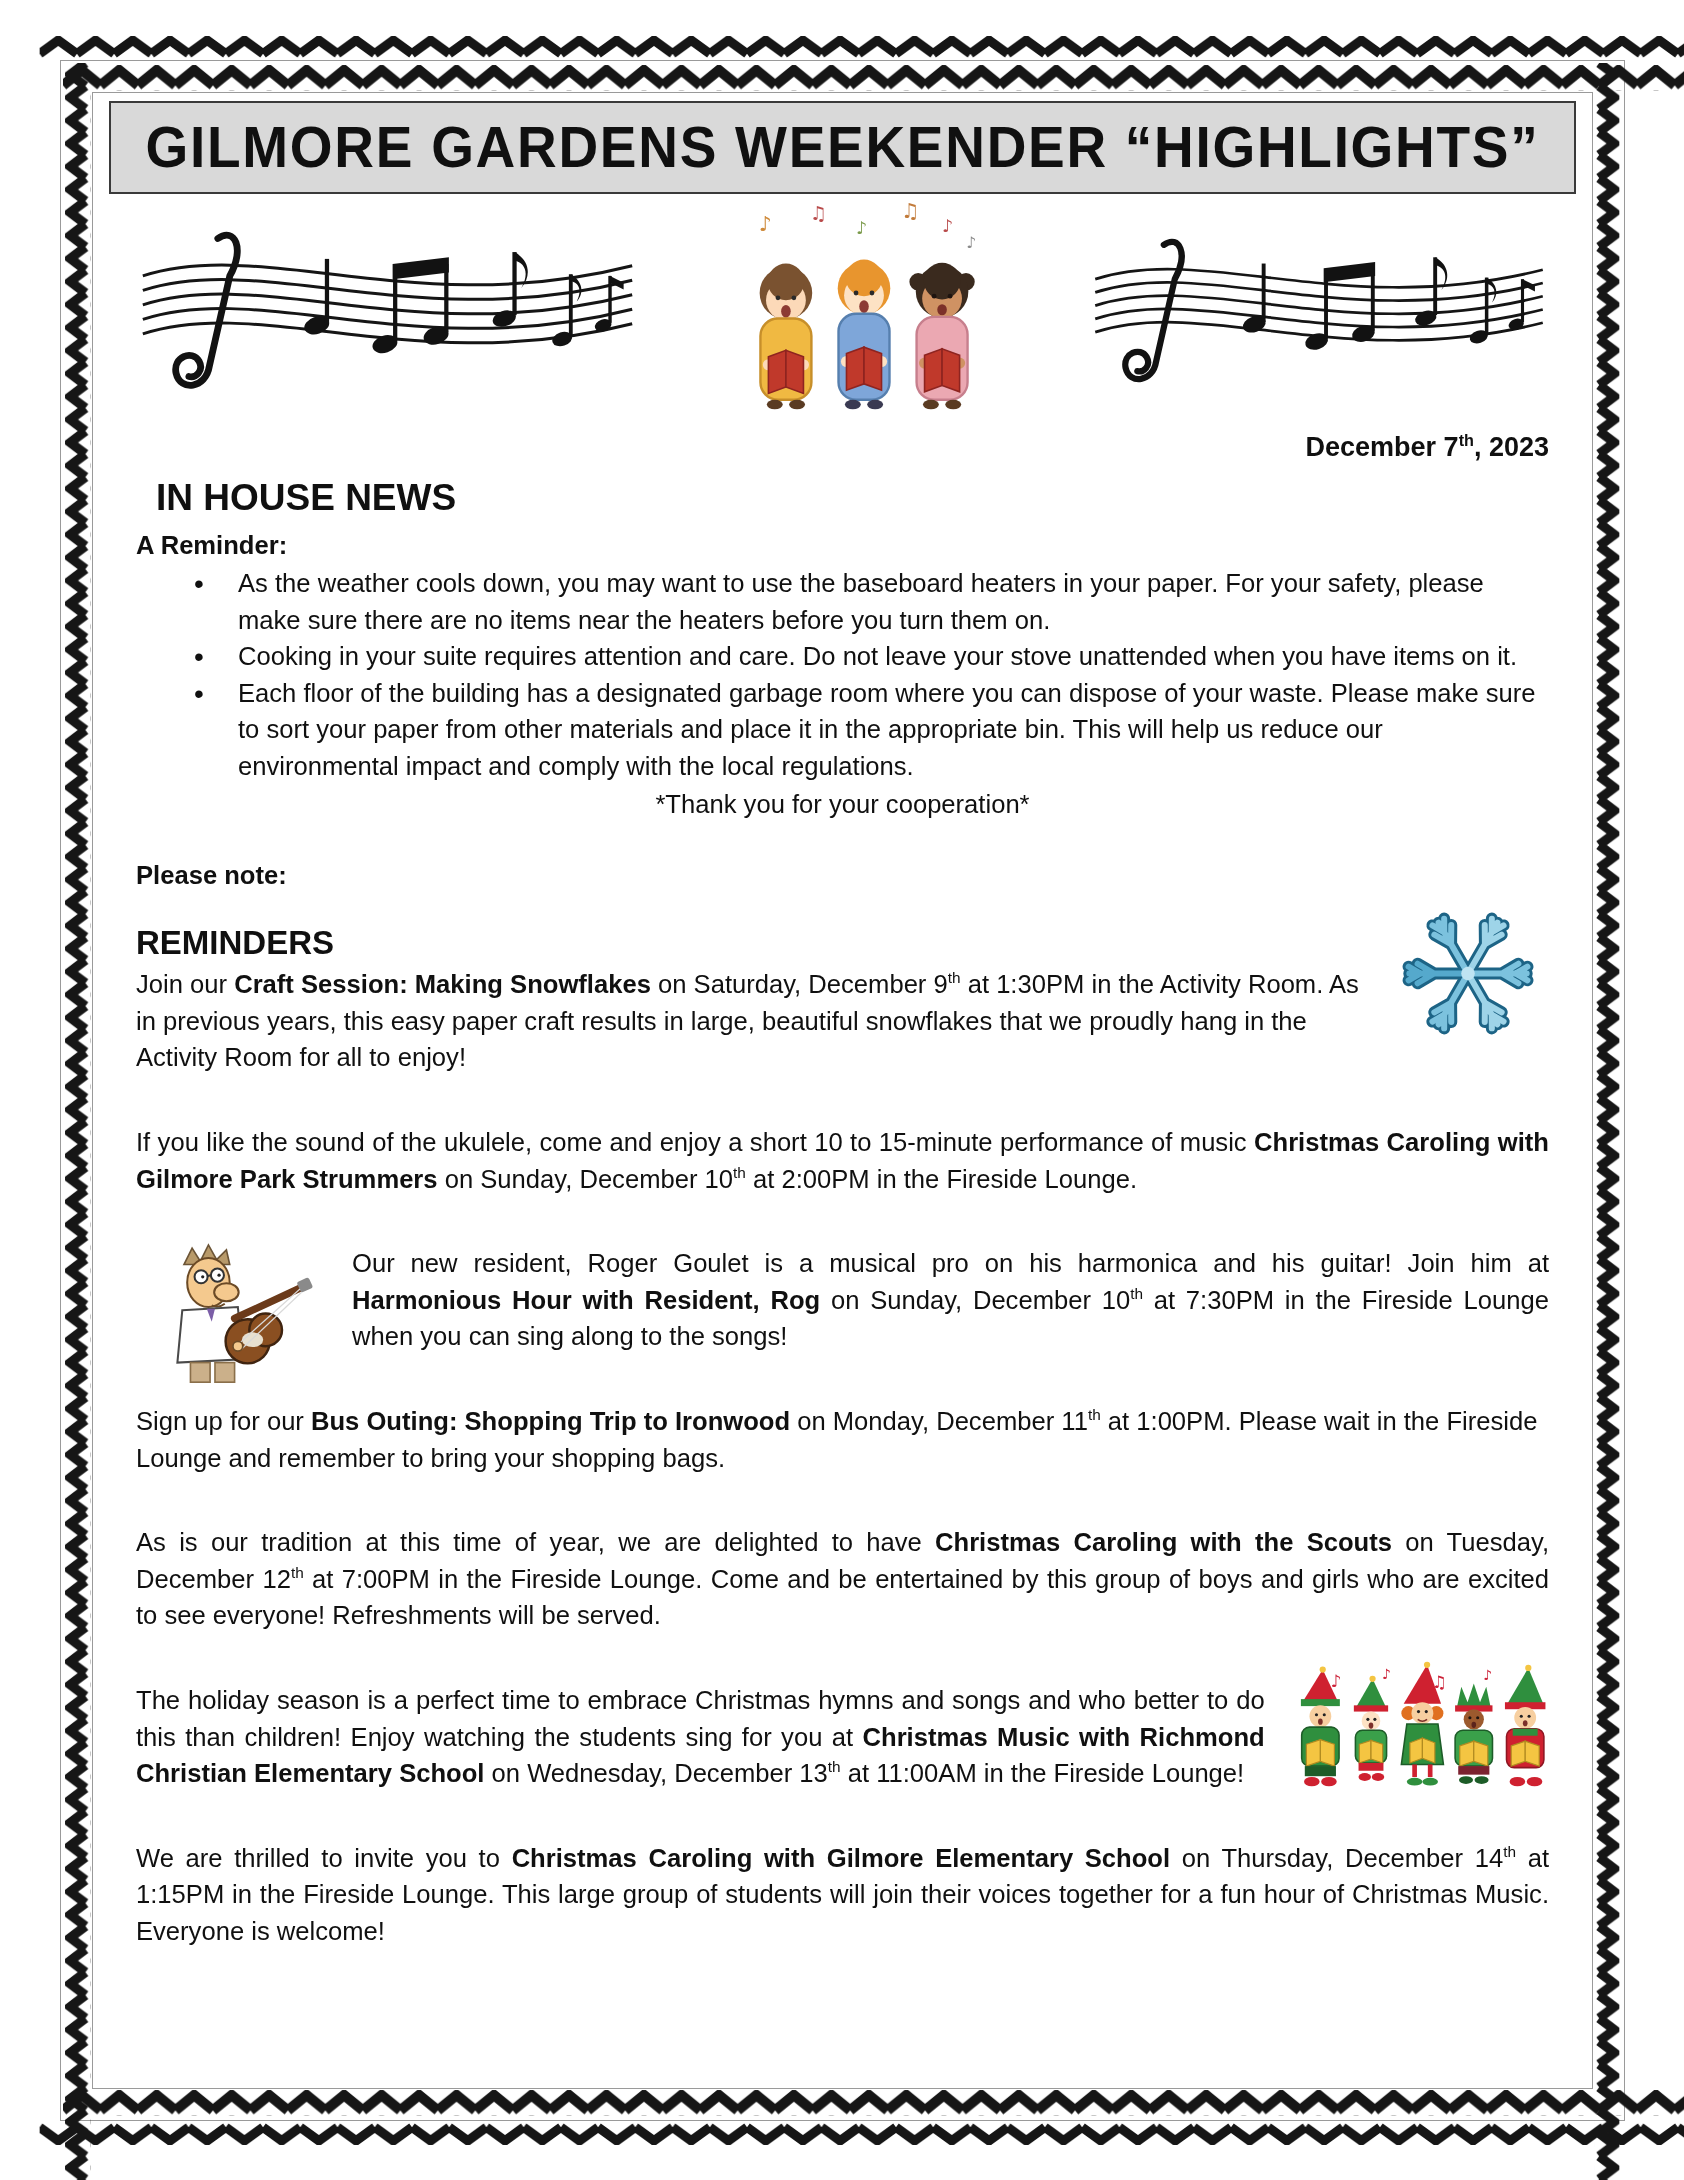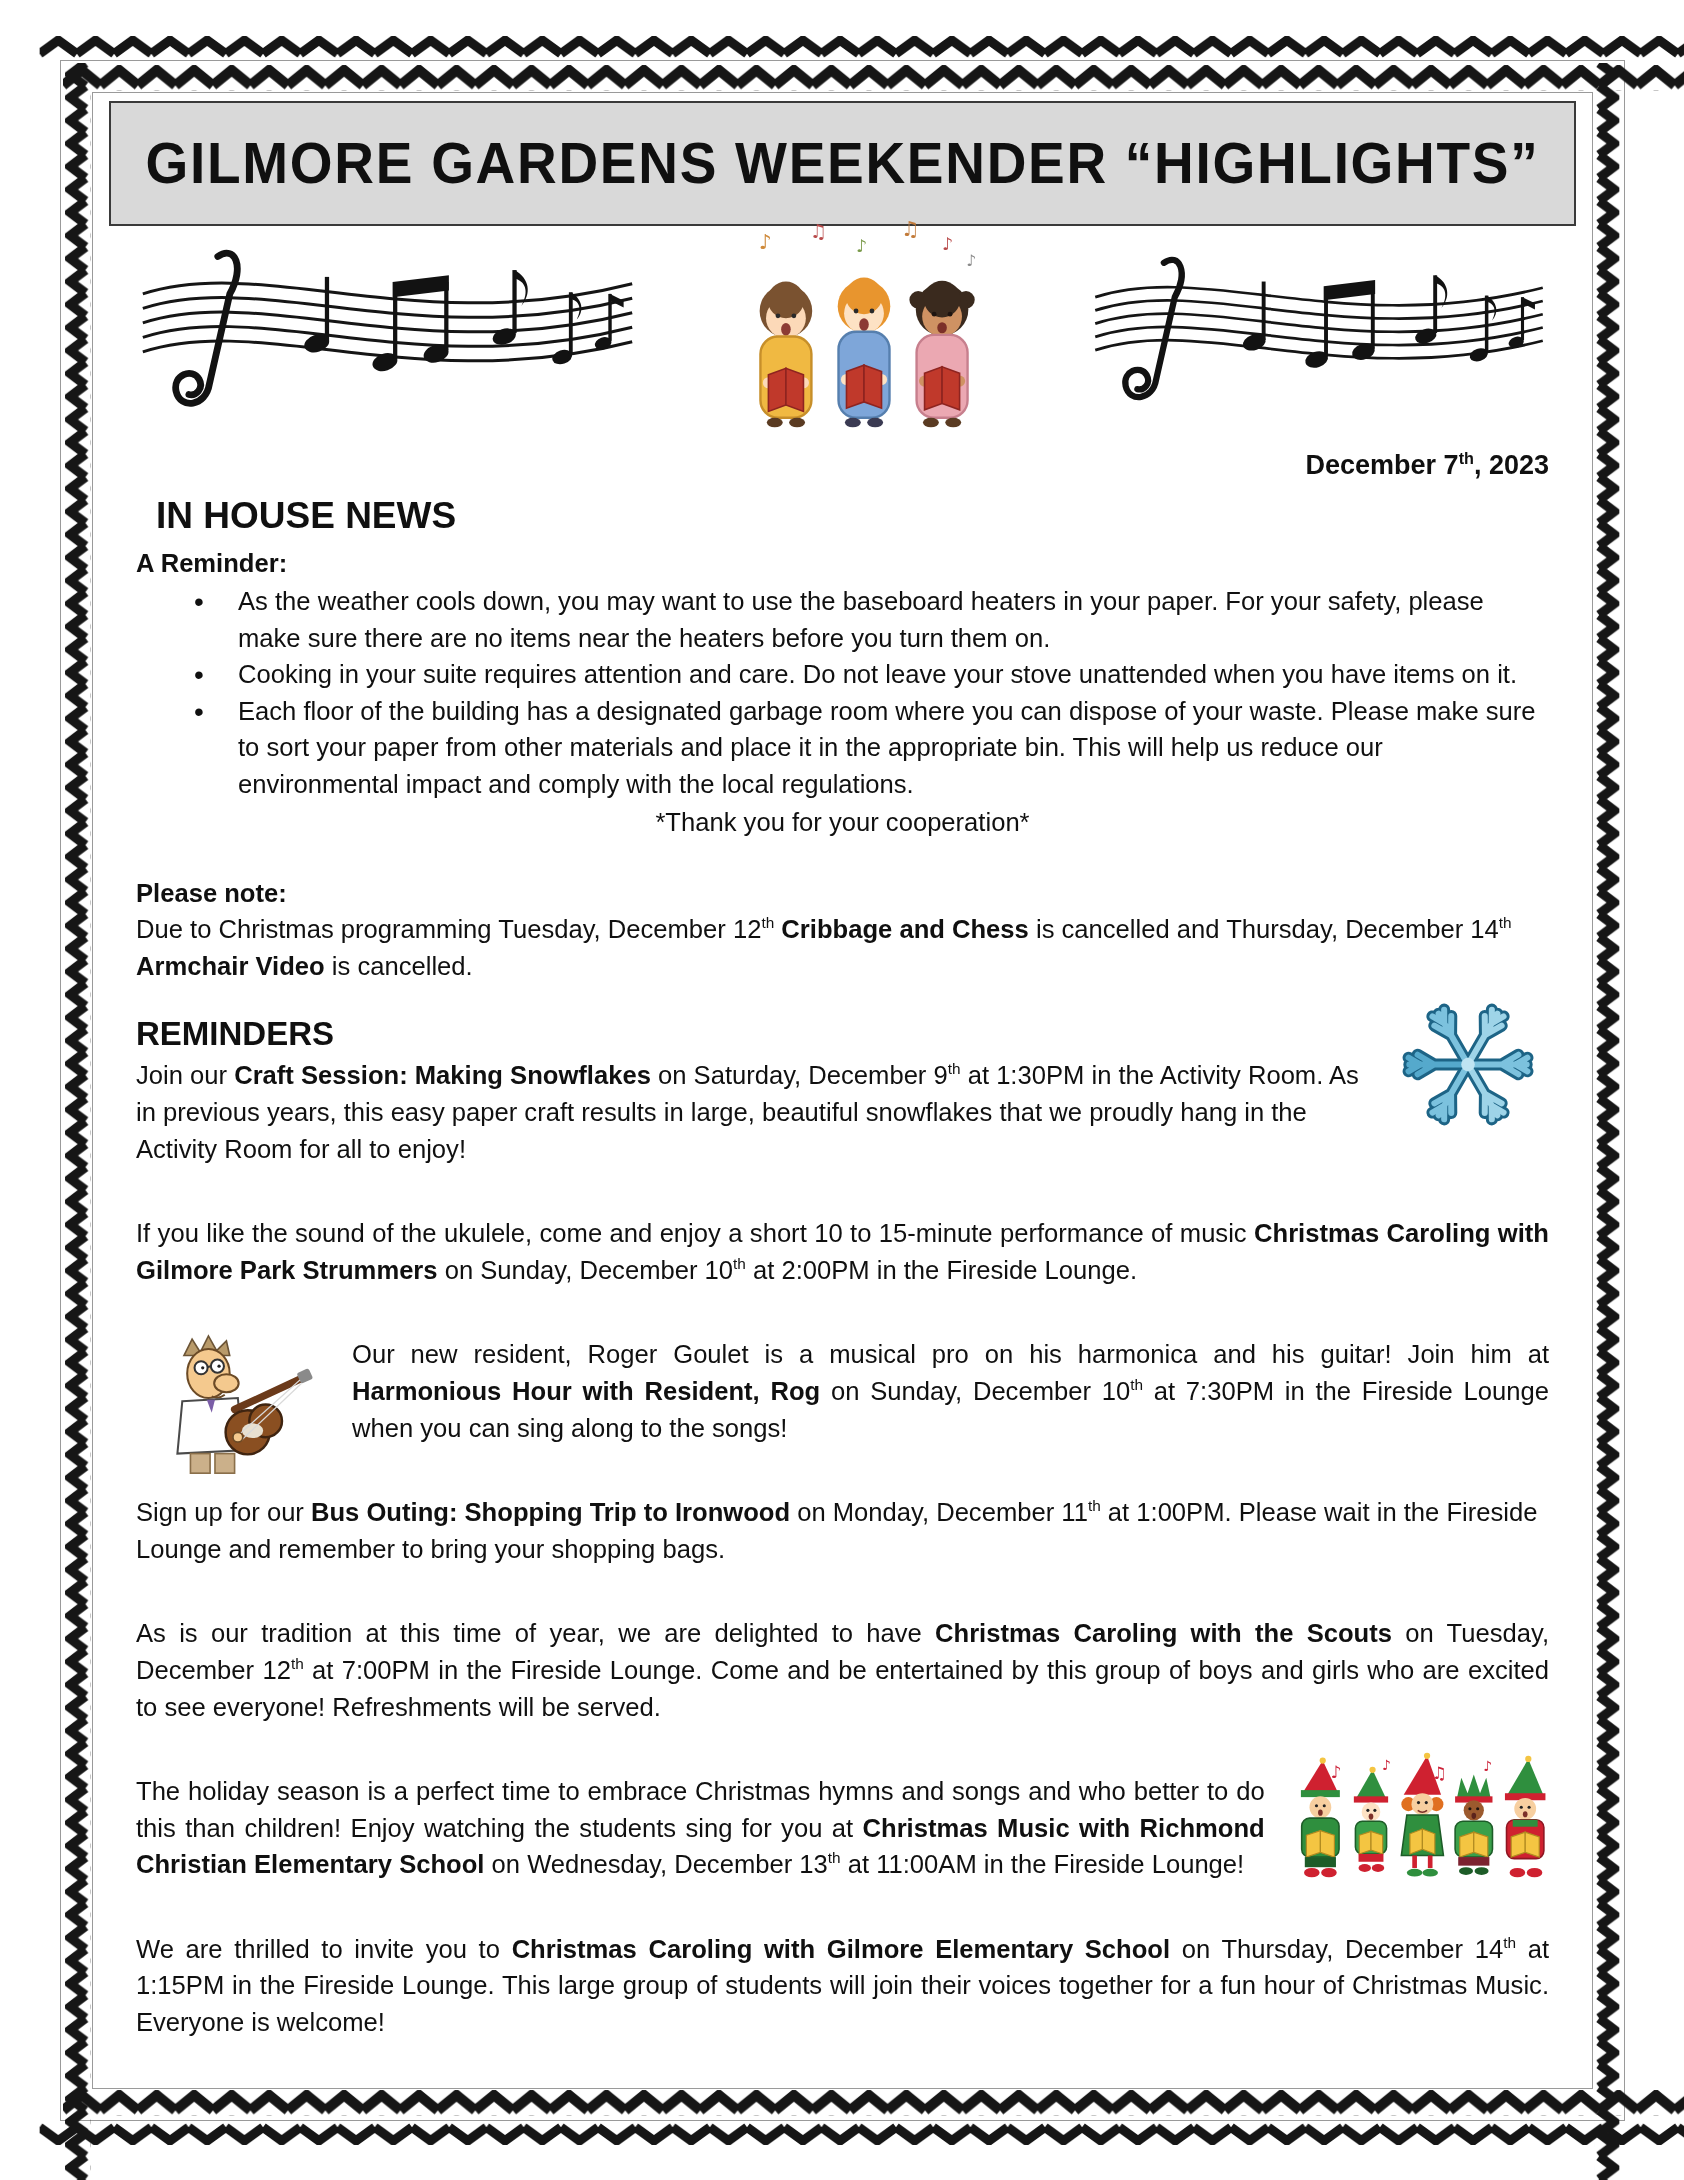--- a/index.html
+++ b/index.html
@@ -18,21 +18,21 @@
   .zz-bottom { left:63px; right:63px; bottom:65px; height:25.6px; }
   .zz-left   { top:63px; bottom:63px; left:65px;   width:25.6px; }
   .zz-right  { top:63px; bottom:63px; right:65px;  width:25.6px; }
   .zz-top-x    { left:34px; right:34px; top:36px;    height:22px; }
   .zz-bottom-x { left:34px; right:34px; bottom:36px; height:22px; }
 
   
   .content { position:absolute; left:136px; right:136px; top:101px; }
 
   .banner {
-    margin:0 -27px 4px; height:125px;
+    margin:0 -27px 18px; height:93px;
     background:#d9d9d9; border:2.6px solid #3a3a3a;
     display:flex; align-items:center; justify-content:center;
   }
   .banner-title {
     font-weight:bold; font-size:55px; letter-spacing:1.7px;
     transform:scaleY(1.06); white-space:nowrap;
   }
 
   .decor-row {
     display:flex; align-items:center; justify-content:space-between;
@@ -254,21 +254,20 @@
 
   <ul class="bullets">
     <li>As the weather cools down, you may want to use the baseboard heaters in your paper. For your safety, please make sure there are no items near the heaters before you turn them on.</li>
     <li>Cooking in your suite requires attention and care. Do not leave your stove unattended when you have items on it.</li>
     <li>Each floor of the building has a designated garbage room where you can dispose of your waste. Please make sure to sort your paper from other materials and place it in the appropriate bin. This will help us reduce our environmental impact and comply with the local regulations.</li>
   </ul>
 
   <div class="center-line">*Thank you for your cooperation*</div>
 
   <div class="sub-label note-block">Please note:</div>
-  <p class="tight">Due to Christmas programming Tuesday, December 12<sup>th</sup> <b>Cribbage and Chess</b> is cancelled and Thursday, December 14<sup>th</sup> <b>Armchair Video</b> is cancelled.</p>
 
   <div class="snowflake-float">
     <svg viewBox="0 0 210 190">
       <defs>
         <g id="sfarm">
           <path d="M105,95 L183,95 M150,95 L172,108 M150,95 L172,82 M168,95 L184,104 M168,95 L184,86" fill="none" stroke-linecap="round"></path>
         </g>
       </defs>
       <use href="#sfarm" stroke="#1d6486" stroke-width="16"></use>
       <use href="#sfarm" stroke="#1d6486" stroke-width="16" transform="rotate(60 105 95)"></use>

